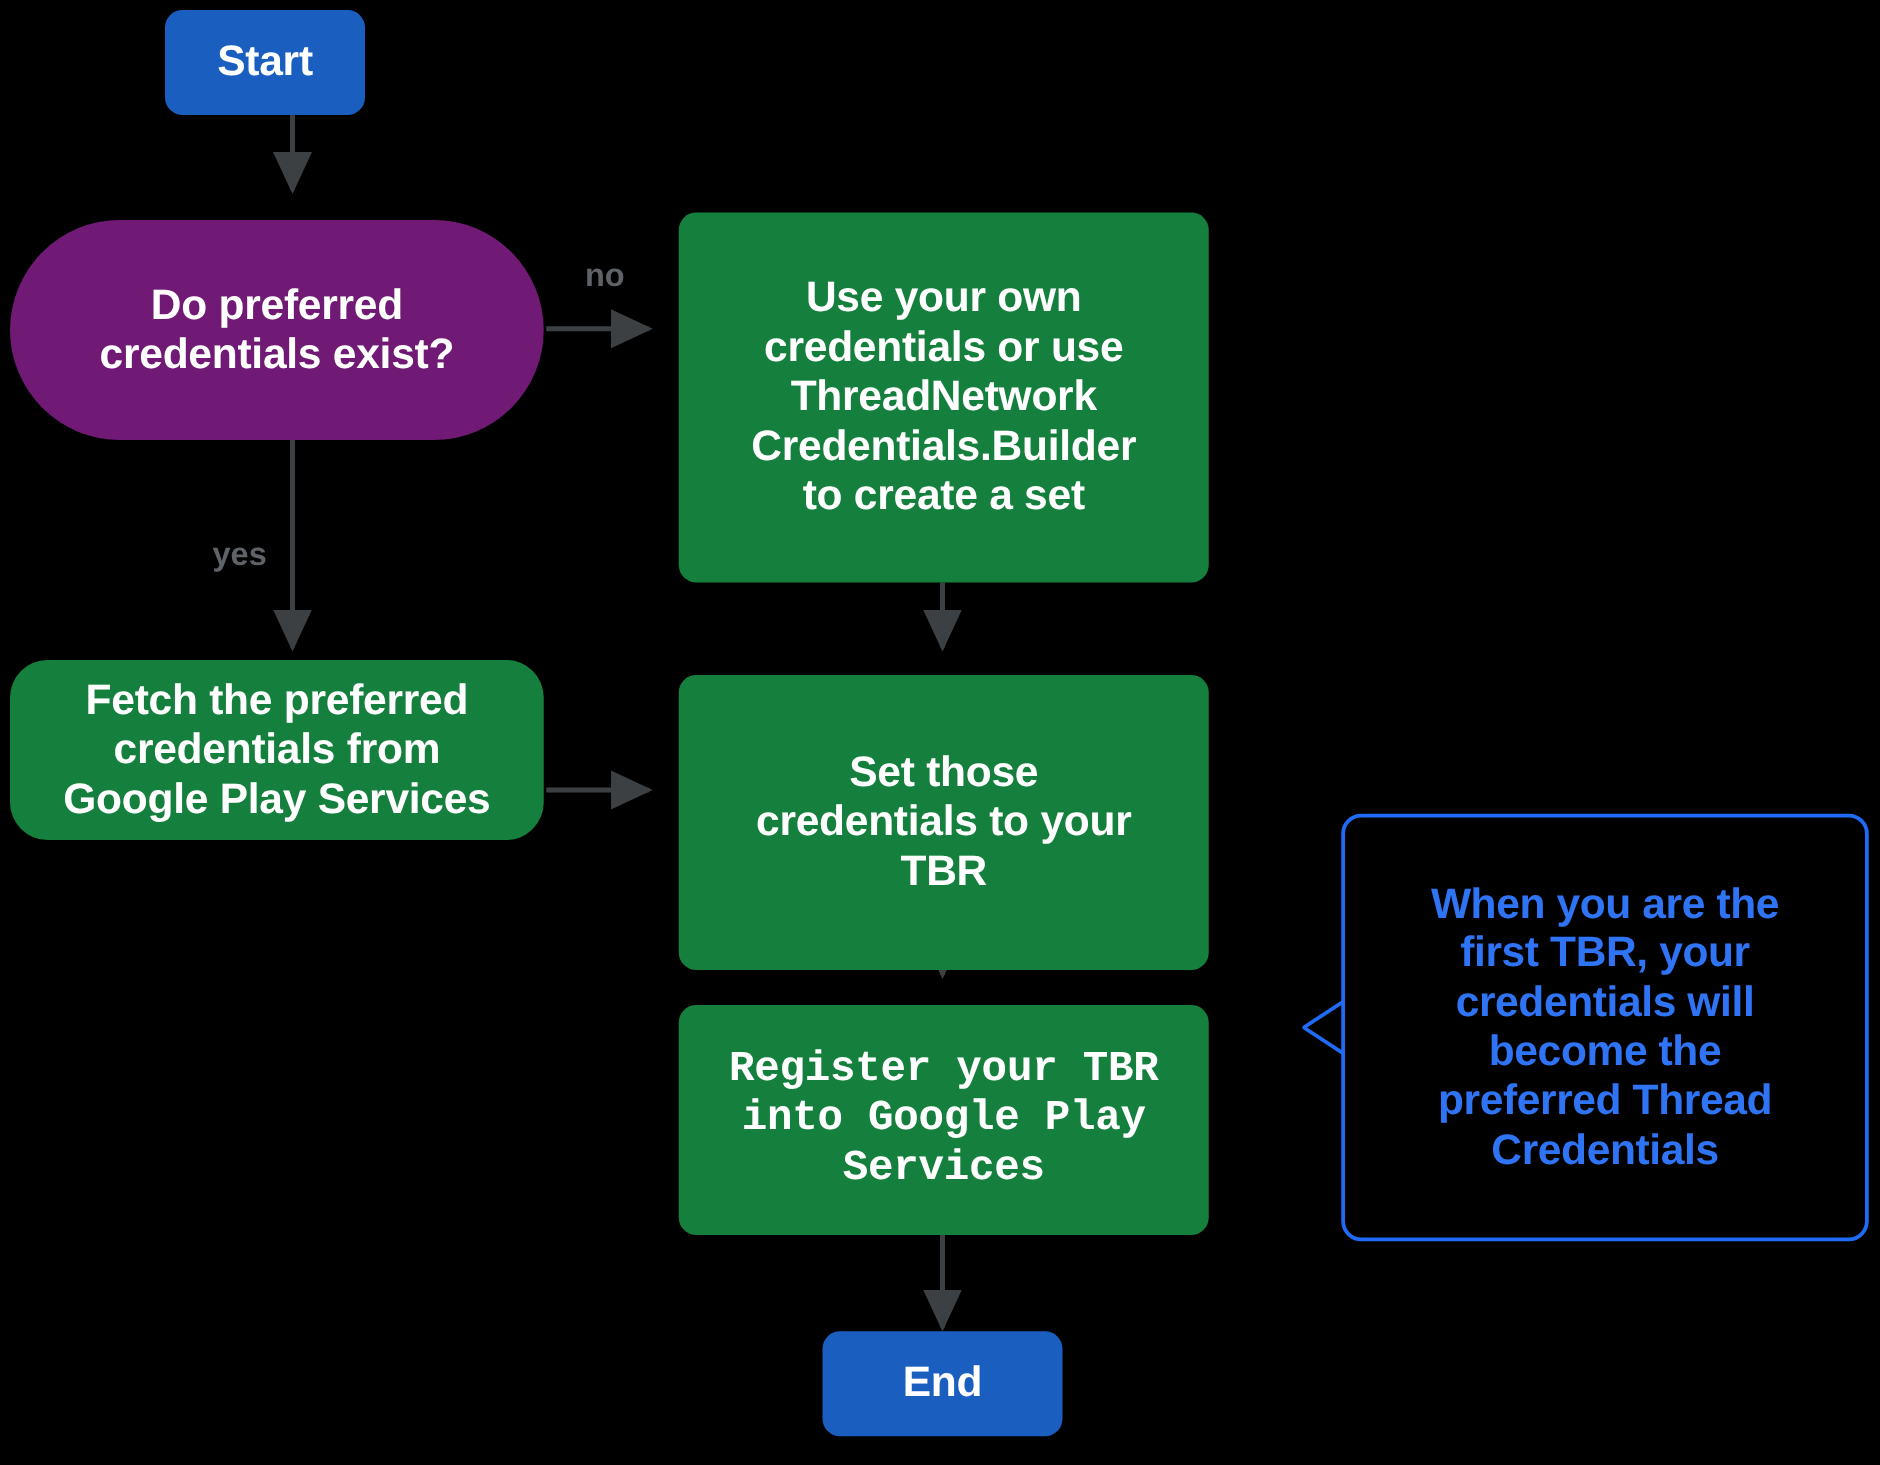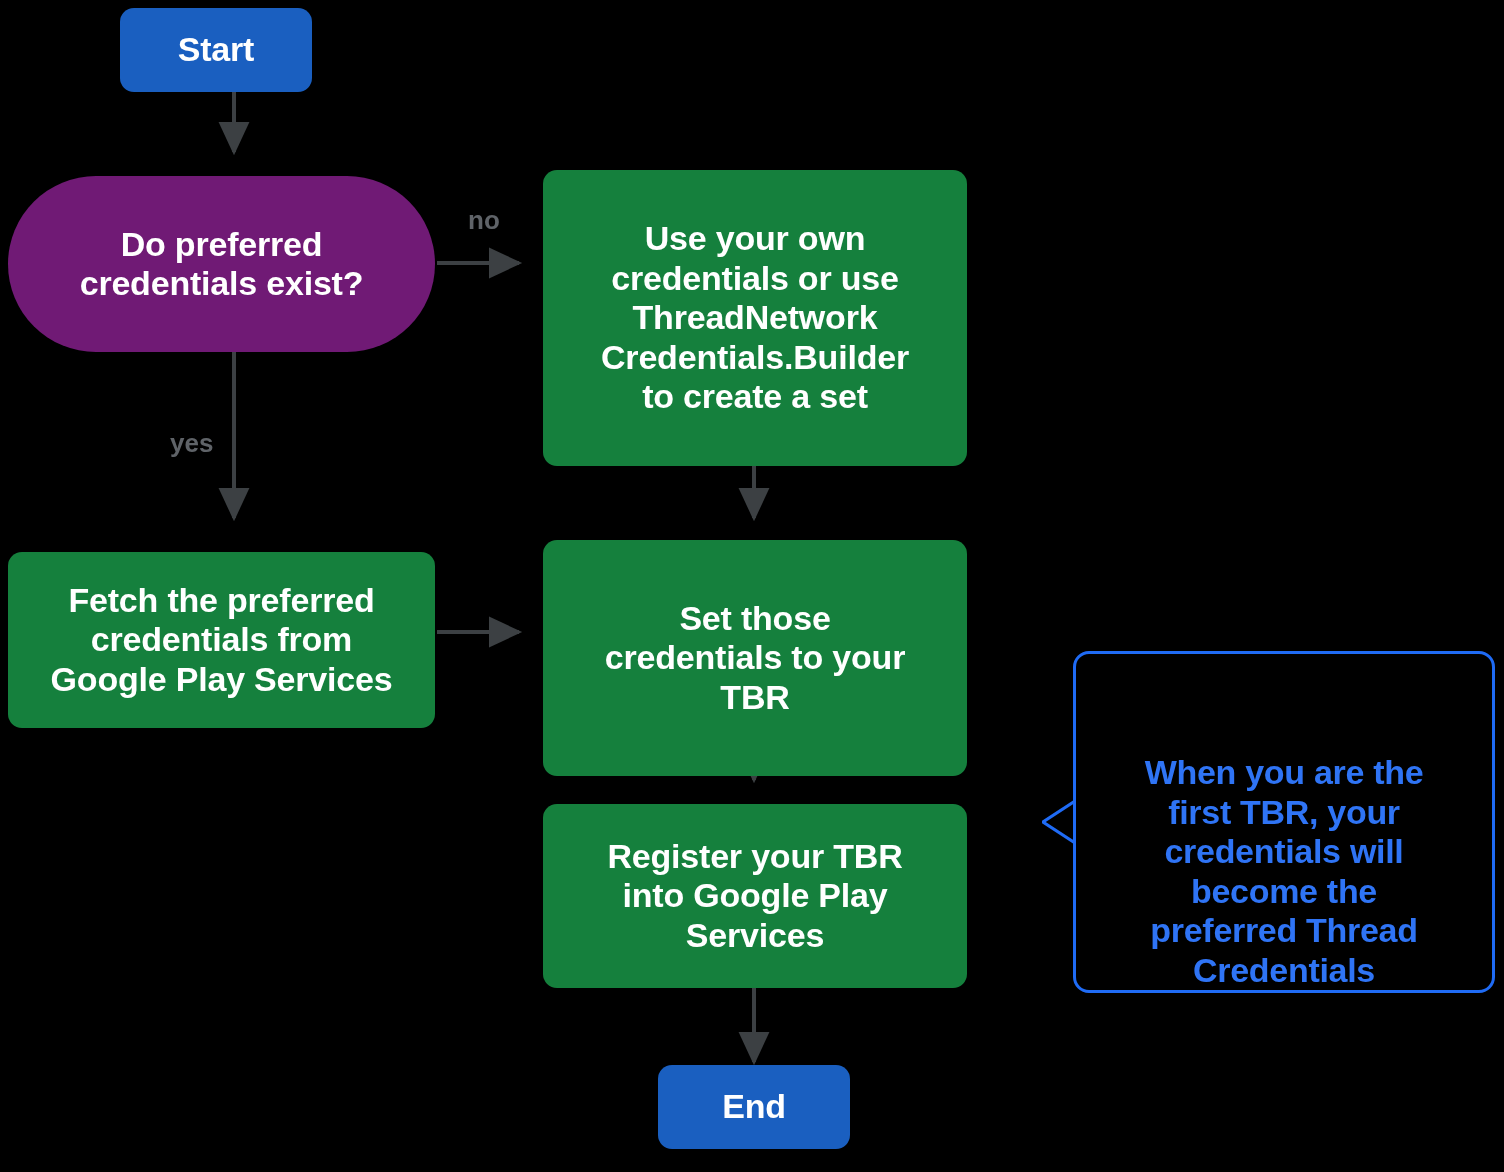--- a/index.html
+++ b/index.html
@@ -135,60 +135,60 @@
     </g>
 
     <g>
       <path d="M754,988 L754,1062" stroke="#3c4043" stroke-width="4" fill="none" marker-end="url(#arrowhead)"></path>
     </g>
   </svg>
 
   <div class="edge-label" style="left:468px; top:205px;">no</div>
   <div class="edge-label" style="left:170px; top:428px;">yes</div>
 
-  <div class="node node-terminal" style="left:120px; top:8px; width:192px; height:84px;">
+  <div class="node node-terminal" style="left:132px; top:8px; width:160px; height:84px;">
     <span class="node-inner">Start</span>
   </div>
 
   <div class="node node-decision" style="left:8px; top:176px; width:427px; height:176px;">
     <span class="node-inner">Do preferred
 credentials exist?</span>
   </div>
 
   <div class="node node-process" style="left:543px; top:170px; width:424px; height:296px;">
     <span class="node-inner">Use your own
 credentials or use
 ThreadNetwork
 Credentials.Builder
 to create a set</span>
   </div>
 
-  <div class="node node-process" style="left:8px; top:552px; width:427px; height:176px;">
+  <div class="node node-process" style="left:8px; top:528px; width:427px; height:144px;border-radius:30px;">
     <span class="node-inner">Fetch the preferred
 credentials from
 Google Play Services</span>
   </div>
 
   <div class="node node-process" style="left:543px; top:540px; width:424px; height:236px;">
     <span class="node-inner">Set those
 credentials to your
 TBR</span>
   </div>
 
-  <div class="node node-process" style="left:543px; top:804px; width:424px; height:184px;">
+  <div class="node node-process" style="left:543px; top:804px; width:424px; height:184px;font-family:Liberation Mono, monospace;">
     <span class="node-inner">Register your TBR
 into Google Play
 Services</span>
   </div>
 
   <div class="node node-terminal" style="left:658px; top:1065px; width:192px; height:84px;">
     <span class="node-inner">End</span>
   </div>
 
-  <div class="callout" style="left:1073px; top:651px; width:422px; height:342px;align-items:flex-end;">
+  <div class="callout" style="left:1073px; top:651px; width:422px; height:342px;">
     <svg class="callout-tail" viewBox="0 0 34 70" xmlns="http://www.w3.org/2000/svg">
       <path d="M33,1 L33,14 L1,35 L33,56 L33,69" fill="none" stroke="#1f6bf5" stroke-width="3" stroke-linejoin="miter" stroke-linecap="butt"></path>
     </svg>
     <span class="node-inner">When you are the
 first TBR, your
 credentials will
 become the
 preferred Thread
 Credentials</span>
   </div>

